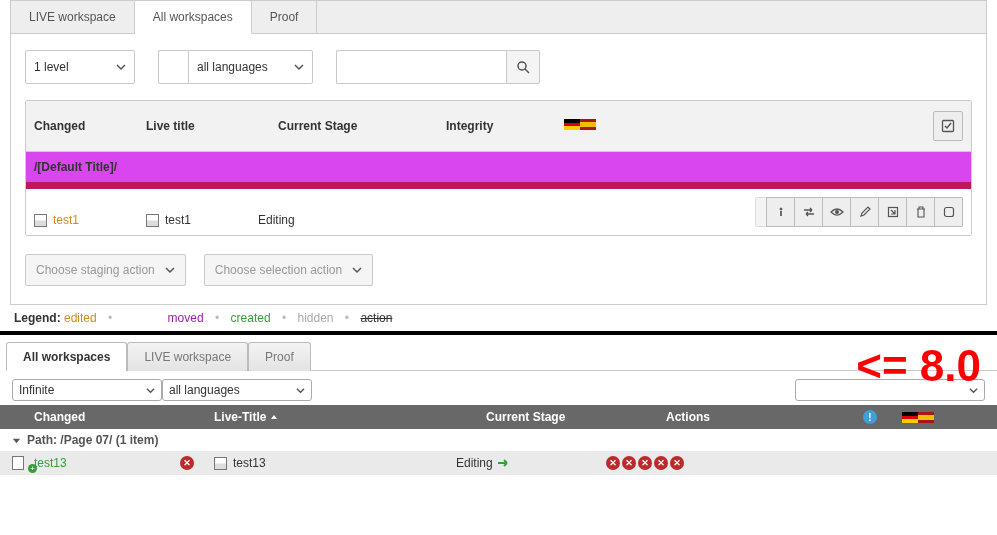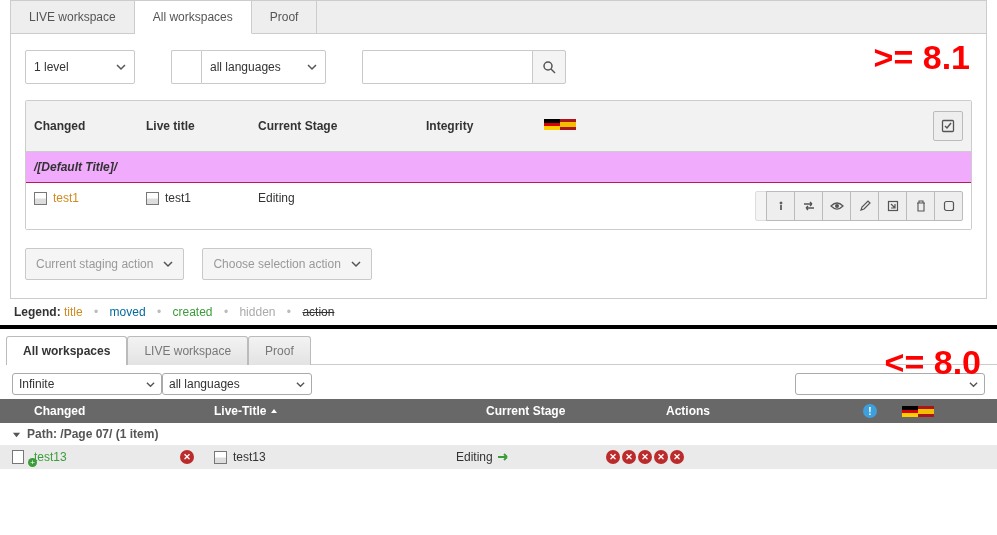--- a/index.html
+++ b/index.html
@@ -6,73 +6,73 @@
   html, body { margin: 0; padding: 0; font-family: Verdana, Helvetica, Arial, sans-serif; font-size: 12px; color: #333; background: #fff; }
   body { width: 997px; }
 
   
   .section-a { border: 1px solid #ccc; border-top: none; margin: 0 10px 0 10px; background: #fff; position: relative; }
   .tabs-a { display: flex; align-items: stretch; background: #eee; border: 1px solid #ccc; border-bottom: 1px solid #ccc; margin: 0 10px; }
   .tabs-a .tab { padding: 9px 18px; color: #555; cursor: pointer; border-right: 1px solid #ccc; }
   .tabs-a .tab.active { background: #fff; border-bottom: 1px solid #fff; position: relative; top: 1px; margin-top: -1px; }
   .tabs-a .tab:first-child { border-left: none; }
   .version-a { position: absolute; top: 4px; right: 16px; color: #ff0000; font-weight: 700; font-size: 34px; font-family: Verdana, sans-serif; }
-  .toolbar-a { display: flex; gap: 36px; padding: 16px 14px 10px; align-items: center; }
+  .toolbar-a { display: flex; gap: 23px; padding: 16px 14px 10px; align-items: center; }
   .select-a { height: 34px; border: 1px solid #c9c9c9; border-radius: 2px; background: #fff; display: flex; align-items: center; padding: 0 8px; gap: 8px; }
   .select-a .chev { margin-left: auto; }
   .select-group { display: flex; }
   .select-group .btnbox { width: 30px; height: 34px; border: 1px solid #c9c9c9; border-right: none; border-radius: 2px 0 0 2px; background: #fff; }
   .select-group .sel { border-radius: 0 2px 2px 0; }
   .search { display: flex; }
   .search input { height: 34px; width: 170px; border: 1px solid #c9c9c9; border-right: none; background: #fff; padding: 0 8px; border-radius: 2px 0 0 2px; }
   .search .sbtn { height: 34px; width: 34px; border: 1px solid #c9c9c9; background: #f4f4f4; display:flex; align-items:center; justify-content:center; cursor: pointer; border-radius: 0 2px 2px 0; }
 
   .table-a { margin: 6px 14px 0 14px; border: 1px solid #ccc; border-radius: 2px; }
   .thead-a { display: flex; align-items: center; padding: 10px 8px; background: #f2f2f2; border-bottom: 1px solid #ccc; font-weight: 700; }
   .thead-a .col-changed { width: 112px; }
-  .thead-a .col-live { width: 112px; }
+  .thead-a .col-live { width: 132px; }
   .thead-a .col-stage { width: 168px; }
   .thead-a .col-integrity { width: 118px; }
   .thead-a .col-lang { width: 60px; }
   .thead-a .col-check { margin-left: auto; }
   .chk-btn { width: 30px; height: 30px; border: 1px solid #bbb; background: #eee; border-radius: 2px; display:flex; align-items:center; justify-content:center; cursor:pointer; }
-  .grouprow { padding: 8px 8px; background:#f0abfc; font-weight: 700; font-style: italic; border-bottom: 1px solid #be185d; }
-  .row-a { display: flex; align-items: flex-start; padding: 8px 8px; background:#fff; }
+  .grouprow { padding: 8px 8px; background:#d946ef; font-weight: 700; border-bottom: 7px solid #be185d; }
+  .row-a { display: flex; align-items: flex-end; padding: 8px 8px; background:#fff; }
   .row-a .cell-changed { width: 112px; display:flex; align-items:center; gap:6px; }
   .row-a .cell-live { width: 112px; display:flex; align-items:center; gap:6px; }
   .row-a .cell-stage { width: 168px; }
   .row-a .cell-actions { margin-left: auto; display:flex; }
   .mini { width: 29px; height: 30px; border:1px solid #bbb; background:#eee; display:flex; align-items:center; justify-content:center; margin-left:-1px; cursor:pointer; }
   .mini:first-child { margin-left: 0; border-radius: 2px 0 0 2px; }
   .mini:last-child { border-radius: 0 2px 2px 0; }
   .lnk-edit { color: #d18a1e; }
 
   .pagebox { width: 13px; height: 13px; border: 1px solid #777; display:inline-block; background: linear-gradient(#fff 45%, #ddd 55%); }
 
   .actions-row { display:flex; gap:18px; padding: 18px 14px; }
   .dd { height: 32px; border: 1px solid #c9c9c9; background:#fff; border-radius:2px; display:flex; align-items:center; padding:0 10px; gap:10px; cursor:pointer; }
   .dd.disabled { color:#999; background:#f5f5f5; }
 
   .legend { padding: 6px 14px; font-size:12px; }
   .legend b { font-weight:700; }
   .dot { color:#bbb; margin:0 8px; }
   .leg-edited { color:#d18a1e; }
-  .leg-moved { color:#0369a1; }
+  .leg-moved { color:#a21caf;margin-left:44px; }
   .leg-created { color:#3a9d3a; }
   .leg-hidden { color:#aaa; }
   .leg-deleted { color:#333; text-decoration: line-through; }
 
   .divider { height:4px; background:#000; }
 
   
   .section-b { position: relative; padding-bottom: 10px; }
   .tabs-b { display:flex; border-bottom:1px solid #ccc; margin:0 0 0 6px; padding-top:6px; gap:0; }
   .tabs-b .tab { padding: 7px 16px; border:1px solid #bbb; border-bottom:none; background: linear-gradient(#f3f3f3,#e3e3e3); color:#777; cursor:pointer; margin-right:0; border-radius:3px 3px 0 0; position:relative; top:1px; }
   .tabs-b .tab.active { background:#fff; color:#333; font-weight:700; }
-  .version-b { position:absolute; top:14px; right:16px; color:#ff0000; font-weight:700; font-size:34px; }
+  .version-b { position:absolute; top:6px; right:16px; color:#ff0000; font-weight:700; font-size:44px; }
   .toolbar-b { display:flex; align-items:center; padding:8px 12px 4px; }
   .sel-b { height:22px; border:1px solid #aaa; background:#fff; display:flex; align-items:center; padding:0 6px; gap:6px; border-radius:3px; }
   .toolbar-b .spacer { flex:1; }
   .thead-b { display:flex; align-items:center; background:#686868; color:#fff; height:24px; padding:0 12px; font-weight:700; }
   .thead-b .bcol-exp { width:22px; }
   .thead-b .bcol-changed { width:180px; }
   .thead-b .bcol-live { width:272px; display:flex; align-items:center; gap:4px; }
   .thead-b .bcol-stage { width:180px; }
   .thead-b .bcol-actions { width:180px; }
   .thead-b .bcol-info { width:48px; display:flex; justify-content:center; }
@@ -103,21 +103,20 @@
 </head>
 <body>
 
 <div class="tabs-a">
   <div class="tab">LIVE workspace</div>
   <div class="tab active">All workspaces</div>
   <div class="tab">Proof</div>
 </div>
 
 <div class="section-a">
-  <div class="version-a">&gt;= 8.1</div>
 
   <div class="toolbar-a">
     <div class="select-a" style="width:110px">
       <span>1 level</span>
       <span class="chev">
         <svg width="10" height="10" viewBox="0 0 10 10">
             <path d="M1 3 L5 7 L9 3" stroke-width="1.5"></path>
           </svg>
       </span>
     </div>
@@ -236,41 +235,41 @@
                 <rect x="1.5" y="1.5" width="9" height="9" rx="2" stroke-width="1.2"></rect>
               </svg>
             </span>
         </div>
       </div>
     </div>
   </div>
 
   <div class="actions-row">
     <div class="dd disabled">
-      <span>Current staging action</span>
+      <span>Choose staging action</span>
       <span class="chev">
           <svg width="10" height="10" viewBox="0 0 10 10">
             <path d="M1 3 L5 7 L9 3" stroke-width="1.5"></path>
           </svg>
         </span>
     </div>
     <div class="dd disabled">
       <span>Choose selection action</span>
       <span class="chev">
           <svg width="10" height="10" viewBox="0 0 10 10">
             <path d="M1 3 L5 7 L9 3" stroke-width="1.5"></path>
           </svg>
         </span>
     </div>
   </div>
 </div>
 
 <div class="legend">
   <b>Legend:</b>
-  <span class="leg-edited">title</span>
+  <span class="leg-edited">edited</span>
   <span class="dot">•</span>
   <span class="leg-moved">moved</span>
   <span class="dot">•</span>
   <span class="leg-created">created</span>
   <span class="dot">•</span>
   <span class="leg-hidden">hidden</span>
   <span class="dot">•</span>
   <span class="leg-deleted">action</span>
 </div>
 

